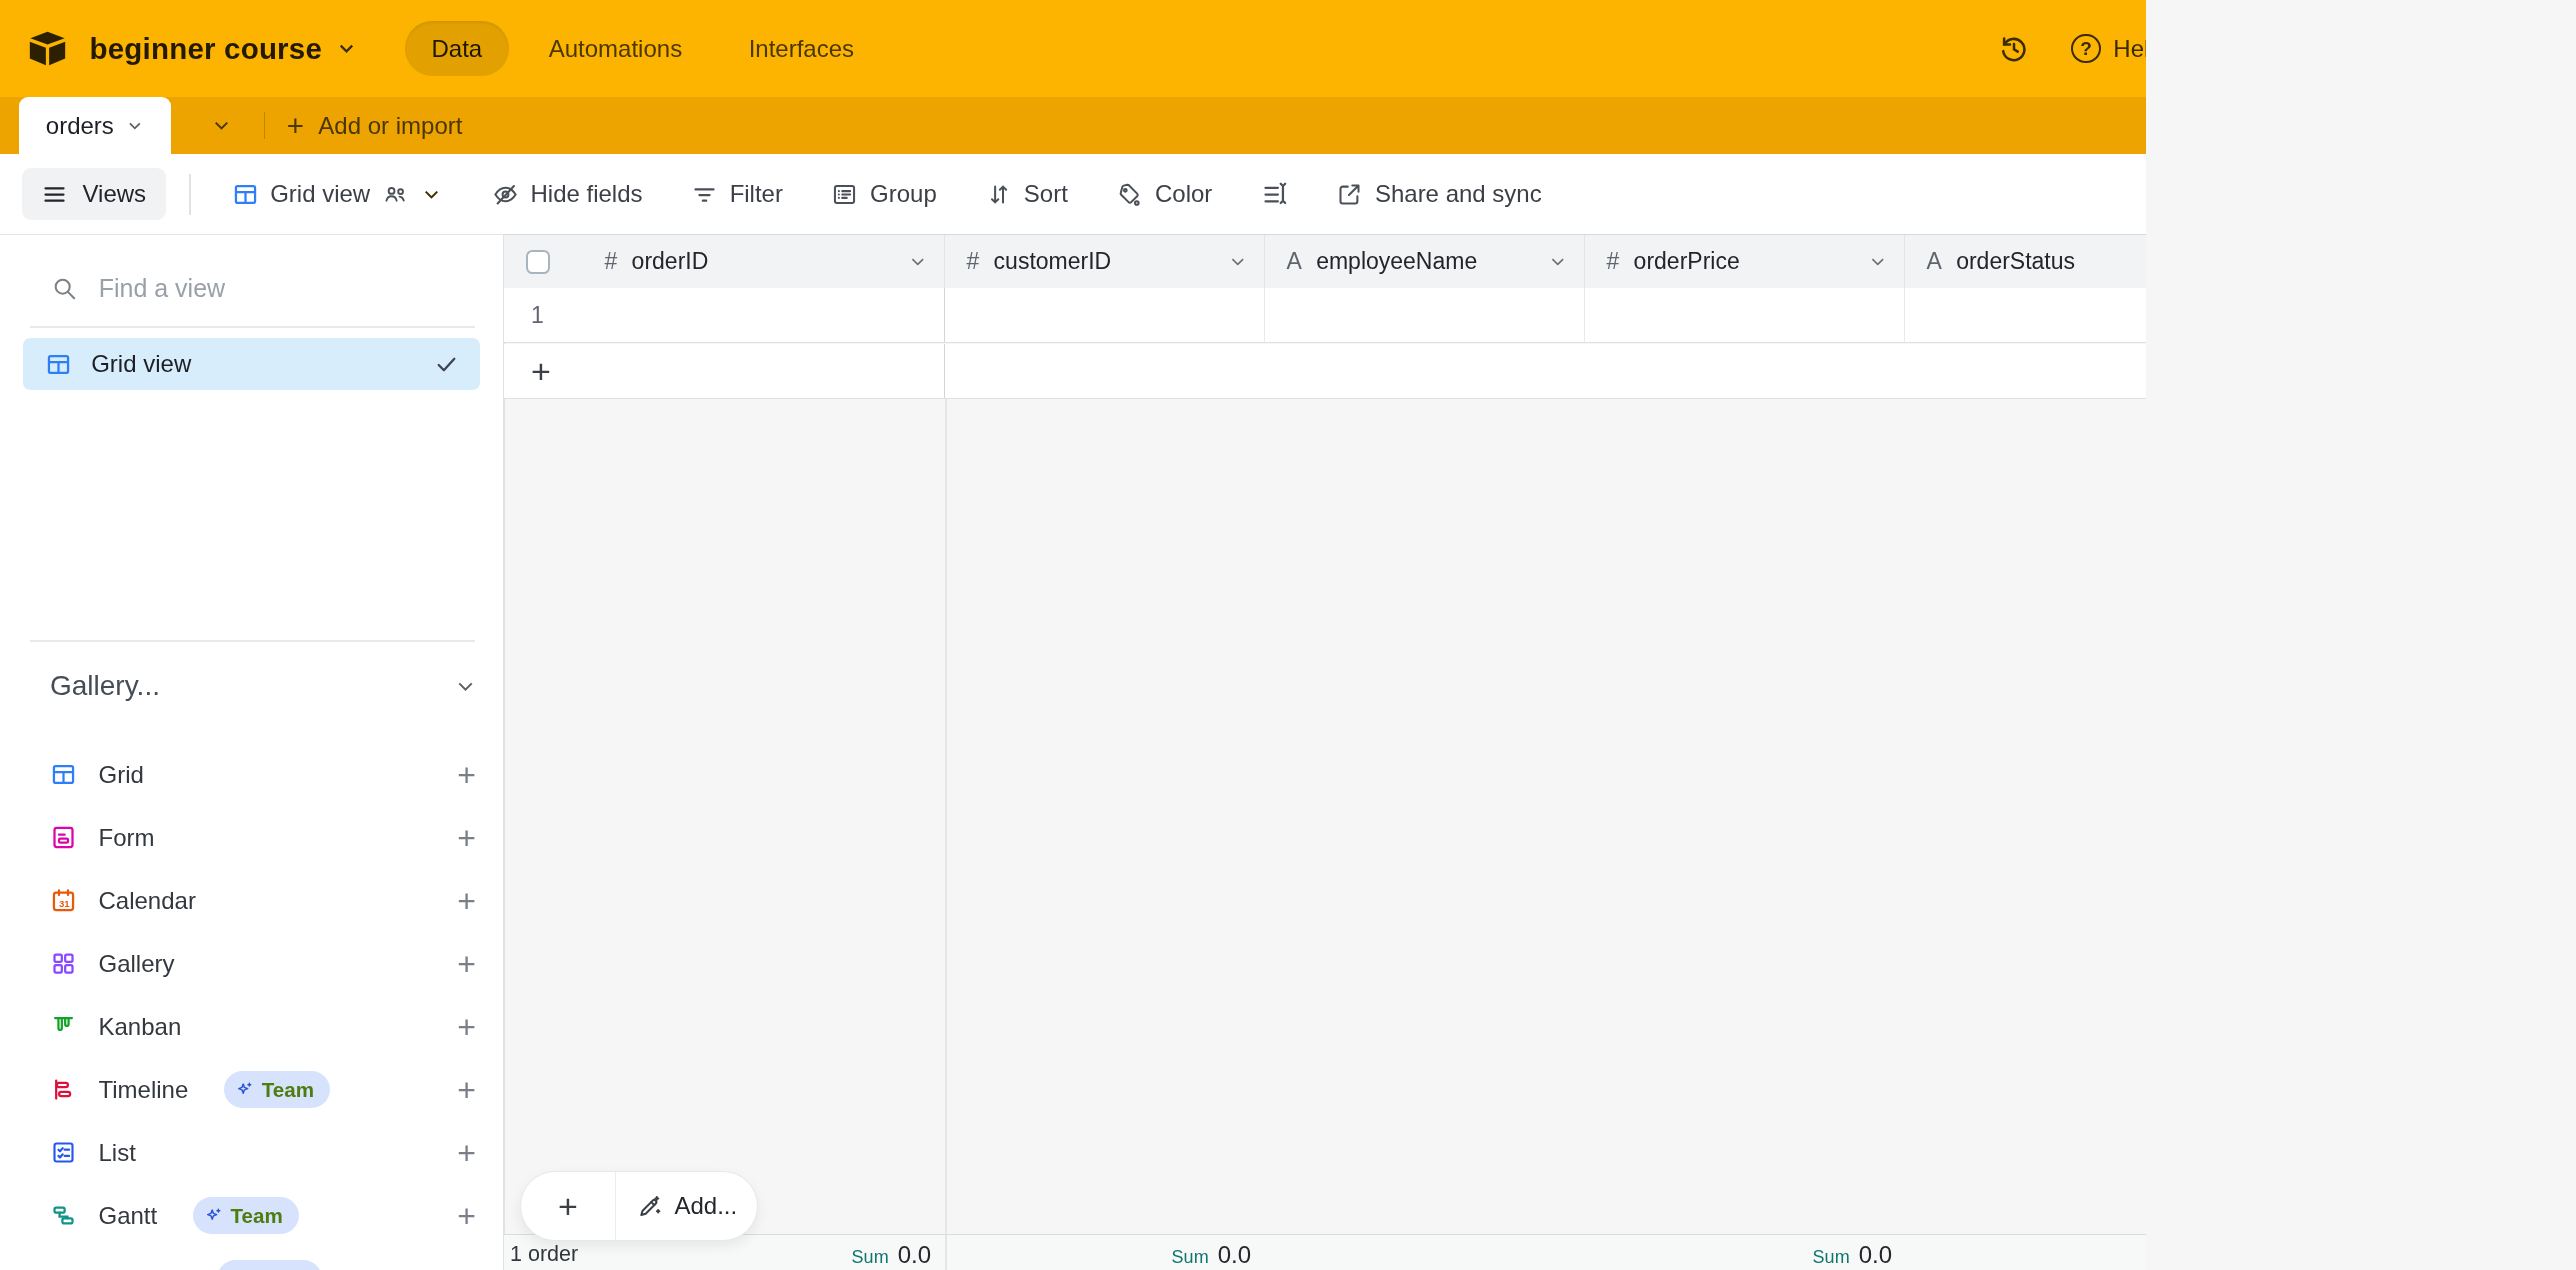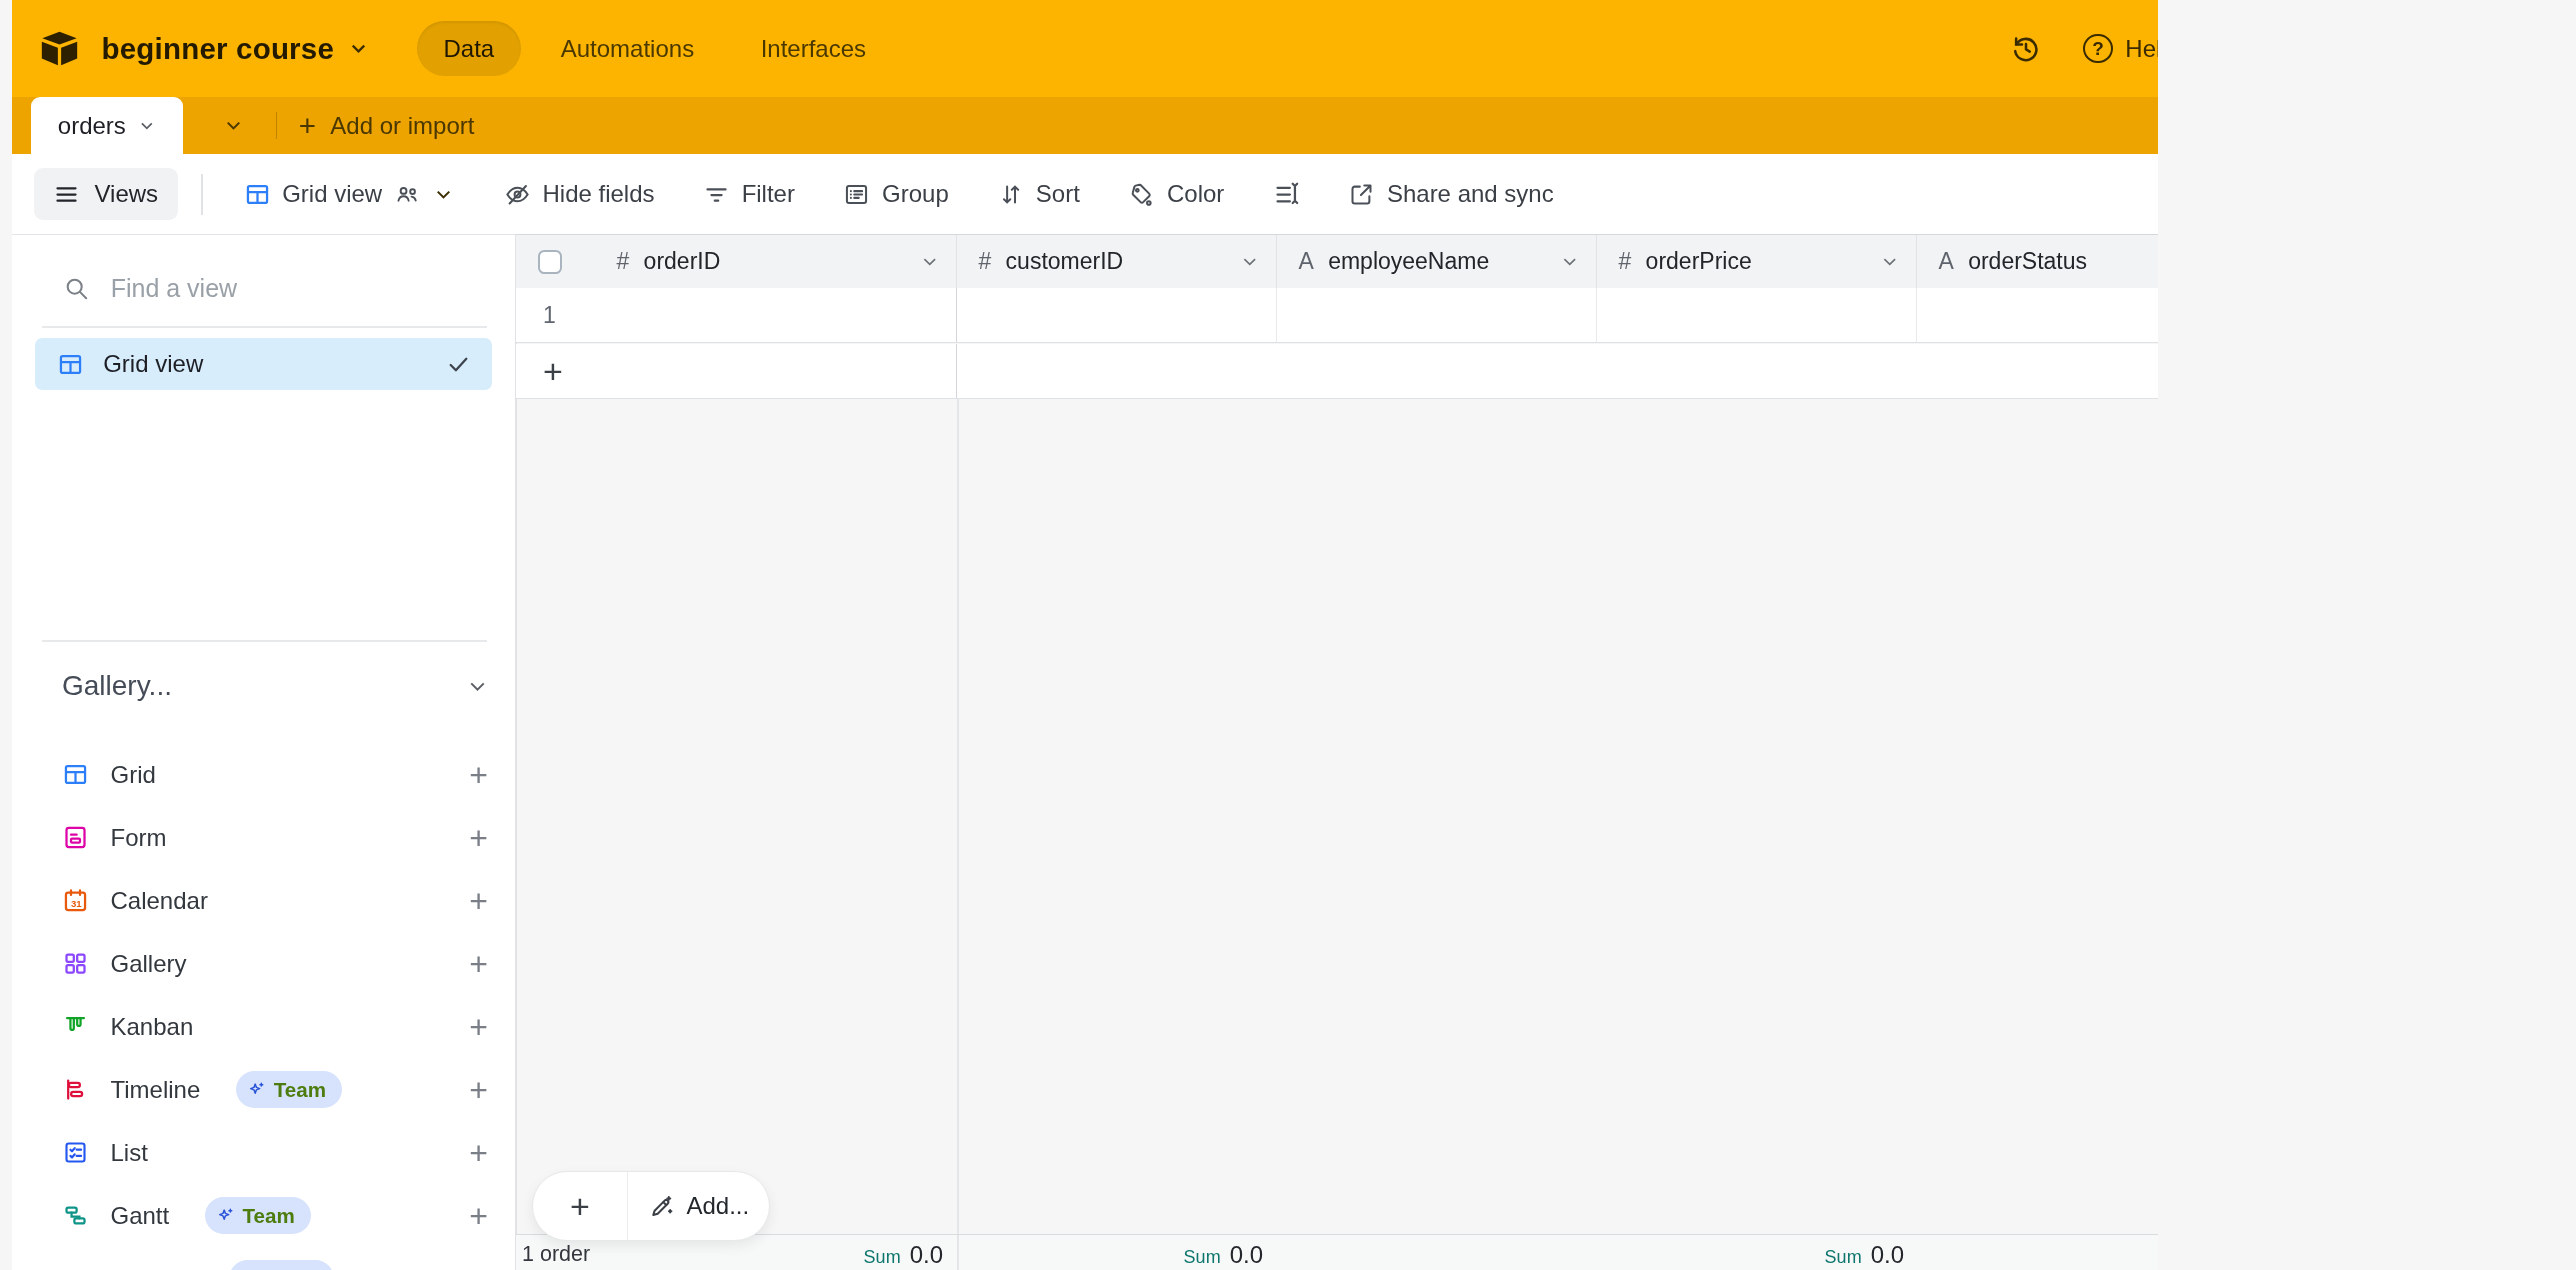--- a/index.html
+++ b/index.html
@@ -1,18 +1,18 @@
 <!DOCTYPE html>
 <html style="font-size:14.3px"><head>
 <meta charset="utf-8">
 <style>
   * { box-sizing: border-box; margin: 0; padding: 0; }
   html,body { width:2576px; height:1271px; }
   body { font-family:"Liberation Sans", sans-serif; color:#1d1f25; background:#f6f6f7; overflow:hidden; }
-  .page { position:relative; width:2146px; height:1271px; overflow:hidden;margin-left:12px; }
+  .page { position:relative; width:2146px; height:1271px; overflow:hidden; }
 
   
   .topbar { position:absolute; left:0; top:0; width:2576px; height:97px; background:#fcb400;
             display:flex; align-items:center; padding:0 27px; }
   .logo { width:41px; height:36px; margin-right:21.5px; flex:none; }
   .ws-title-wrap { display:flex; align-items:center; gap:12.5px; cursor:default; }
   .ws-title { font-size:29.5px; font-weight:700; color:#241a00; letter-spacing:0.2px; }
   .chev { width:23px; height:23px; stroke:#3c2e00; }
   .top-tabs { display:flex; align-items:center; margin-left:47px; gap:12.5px;text-align:right; }
   .top-tab { font-size:24px; color:#4a3800; padding:13.4px 27px; border-radius:894px; }

